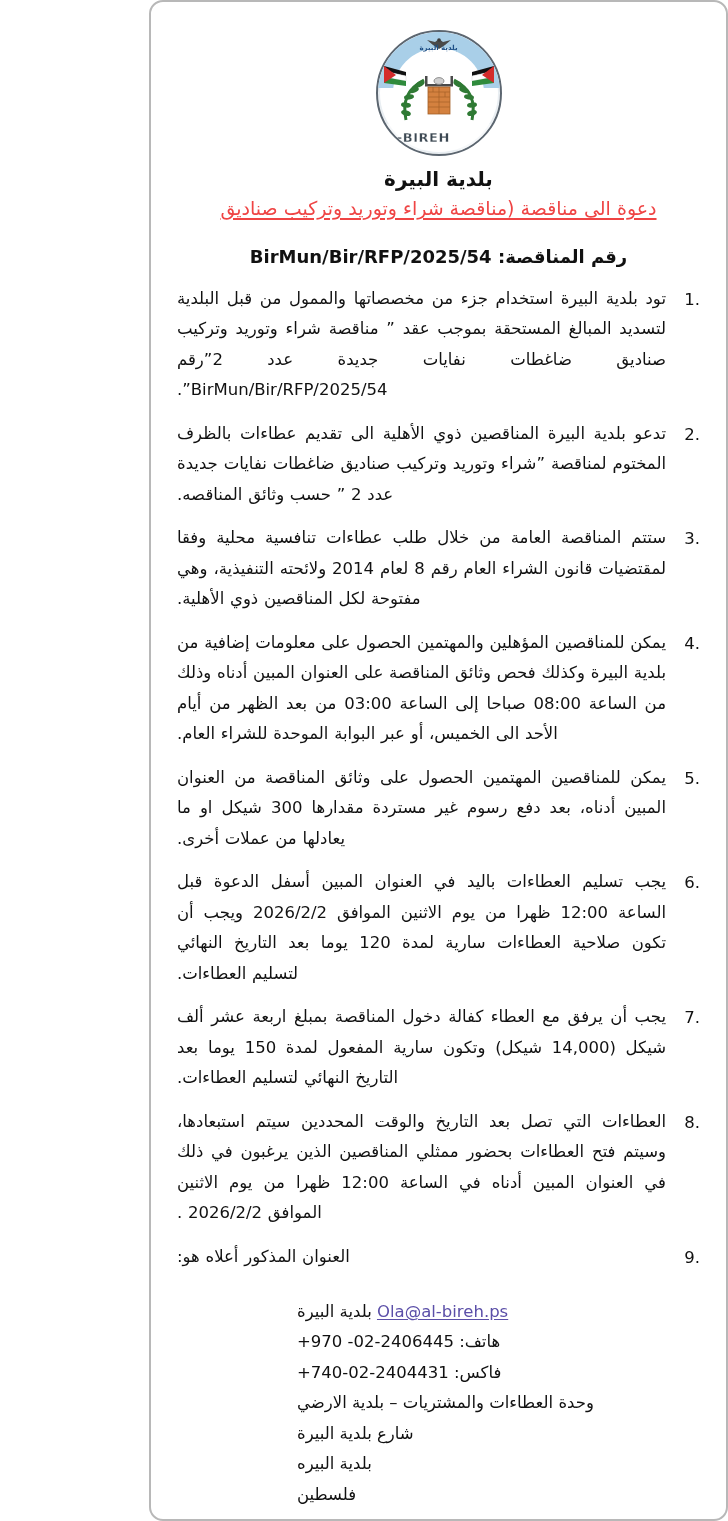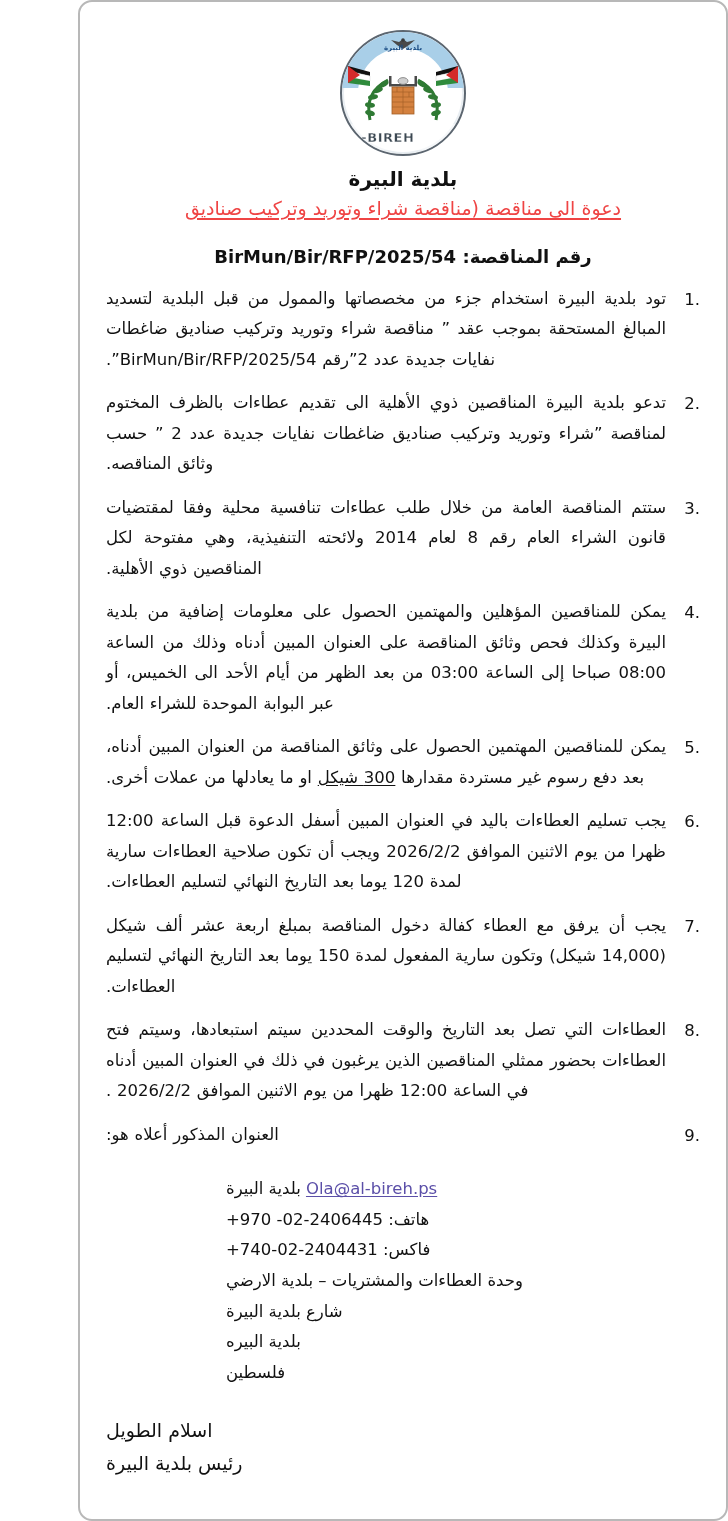--- a/index.html
+++ b/index.html
@@ -11,21 +11,21 @@
   body {
     width: 728px;
     height: 1521px;
     font-family: "DejaVu Sans", "Liberation Sans", sans-serif;
     overflow: hidden;
   }
 
   .page {
     position: relative;
     box-sizing: border-box;
-    width: 650px;
+    width: 579px;
     height: 1521px;
     background: #ffffff;
     border: 2px solid #b8b8b8;
     border-radius: 14px;
     padding: 16px 26px 10px 26px;
     overflow: hidden;
   }
 
   
   .logo-wrap {
@@ -201,21 +201,20 @@
     text-align-last: left;
     direction: rtl;
     word-spacing: 0.5px;
   }
   .clause-body .ltr {
     direction: ltr;
     unicode-bidi: embed;
     display: inline-block;
   }
   .clause-body .u {
-    text-decoration: underline;
     text-underline-offset: 2px;
   }
 
   
   .address-block {
     direction: rtl;
     text-align: left;
     font-size: 16.5px;
     line-height: 1.85;
     color: #111111;

